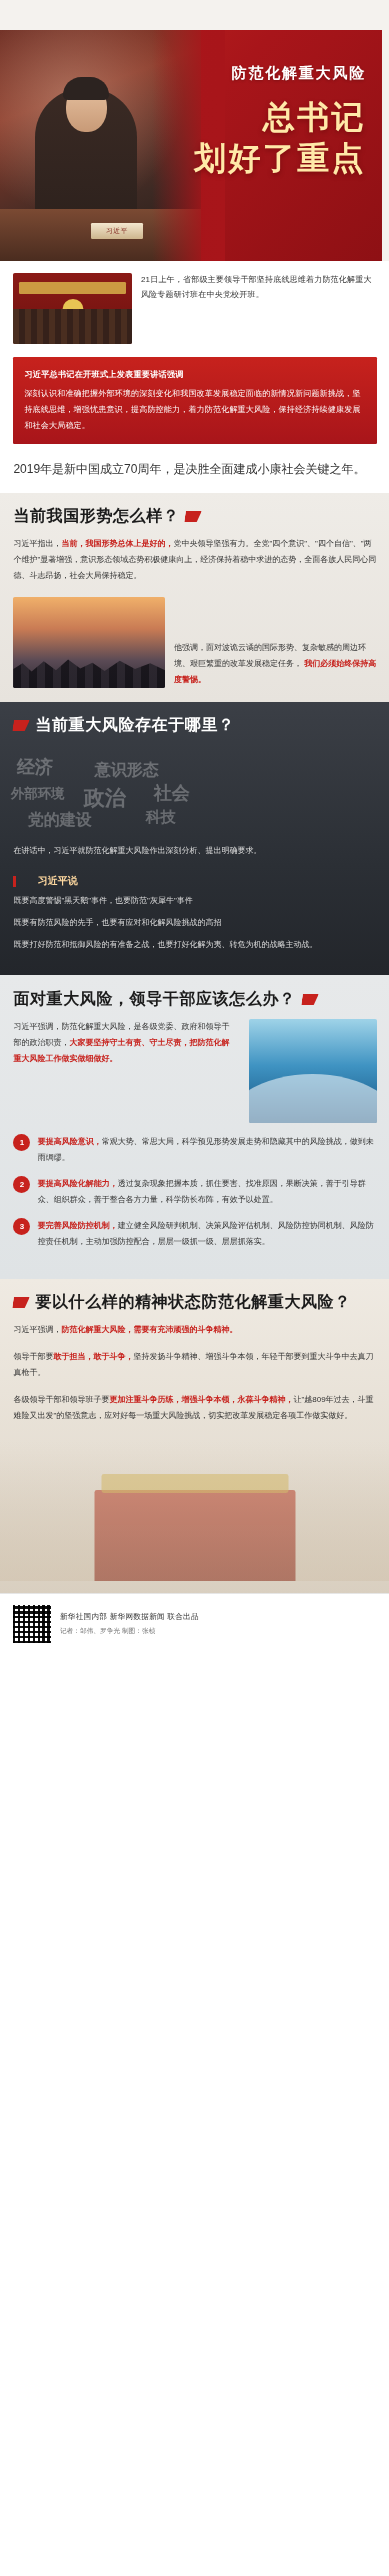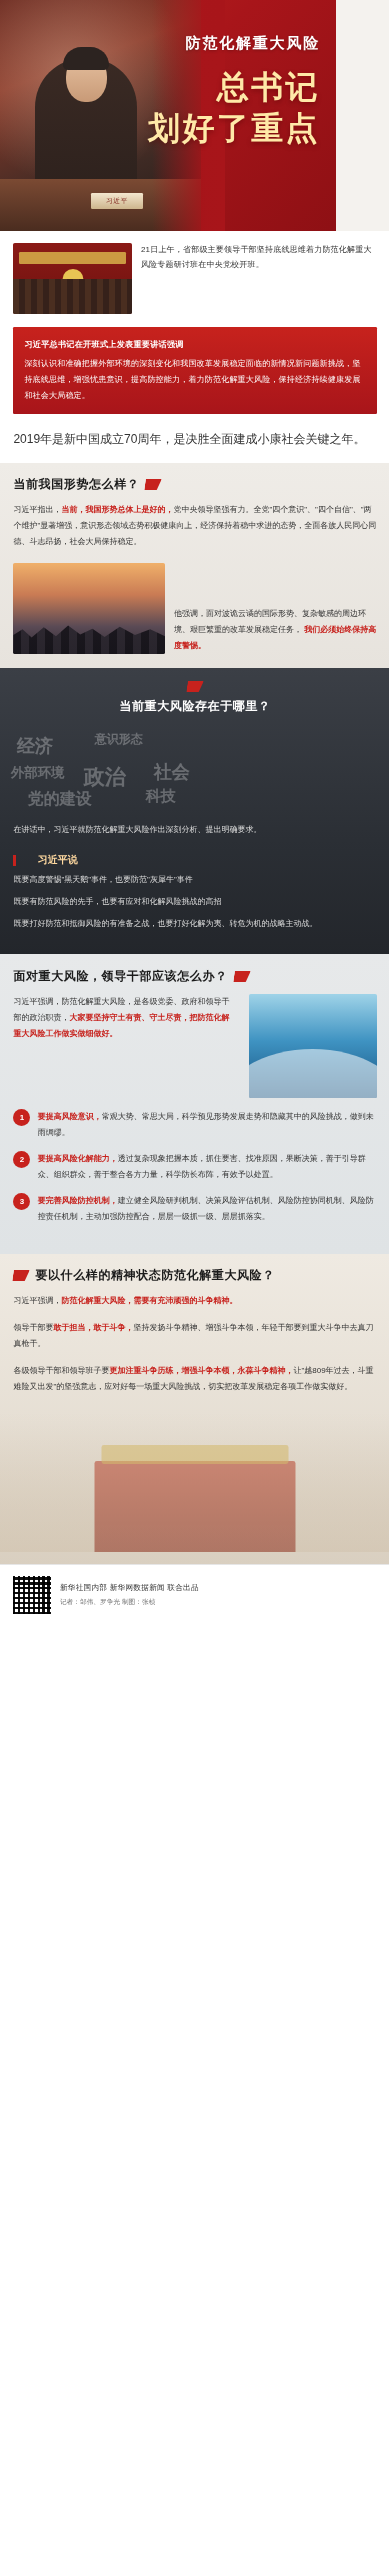--- a/index.html
+++ b/index.html
@@ -12,24 +12,25 @@
   .page {
     width: 390px;
     position: relative;
     background: #f4f2ee;
     overflow: hidden;
   }
 
   
   .hero {
     position: relative;
-    width: 336px;
+    width: 382px;
     height: 231px;
     background: linear-gradient(135deg, #c0271f 0%, #a8151a 45%, #8e1014 100%);
     overflow: hidden;
+    margin-top: 30px;
   }
   .hero-photo {
     position: absolute;
     left: 0; top: 0;
     width: 201px; height: 231px;
     background:
       radial-gradient(circle at 35% 30%, rgba(255,230,200,0.30), rgba(0,0,0,0) 55%),
       linear-gradient(160deg, #6d2b21 0%, #8a3a2a 30%, #3e2a24 70%, #241a16 100%);
   }
   .hero-photo::after {
@@ -164,26 +165,26 @@
     line-height: 2;
     color: #333;
   }
 
   
   .sec-head {
     display: flex;
     align-items: center;
     gap: 6px;
     padding: 13.4px 13.4px 8.5px;
-    font-size: 12px;
+    font-size: 16px;
     font-weight: 800;
     color: #1b1b1b;
     letter-spacing: 0.6px;
   }
-  .sec-head.white { color: #fff; flex-direction: column; }
+  .sec-head.white { color: #fff; }
   .flag {
     display: inline-block;
     width: 16px; height: 11px;
     background: #c7221d;
     clip-path: polygon(0 0, 100% 0, 78% 100%, 0 100%);
     transform: skewX(-8deg);
   }
 
   
   .greysec {
@@ -413,21 +414,21 @@
   </div>
 
   <div class="darksec sec">
     <div class="sec-head white">
       <span class="flag"></span>
       <span>当前重大风险存在于哪里？</span>
     </div>
 
     <div class="wordcloud">
       <span style="left:7.3px;  top:8.5px;  font-size:18px;">经济</span>
-      <span style="left:85px; top:5px;   font-size:12px;">意识形态</span>
+      <span style="left:85px; top:13px;   font-size:16px;">意识形态</span>
       <span style="left:1.2px;   top:38px;  font-size:13.4px;">外部环境</span>
       <span style="left:74px; top:37px;  font-size:21px;">政治</span>
       <span style="left:144px; top:34px;  font-size:18px;">社会</span>
       <span style="left:136px; top:61px; font-size:15px;text-align:center;">科技</span>
       <span style="left:18px;  top:63px; font-size:16px;">党的建设</span>
     </div>
 
     <div class="dark-body">在讲话中，习近平就防范化解重大风险作出深刻分析、提出明确要求。</div>
 
     <div class="speak-title">

